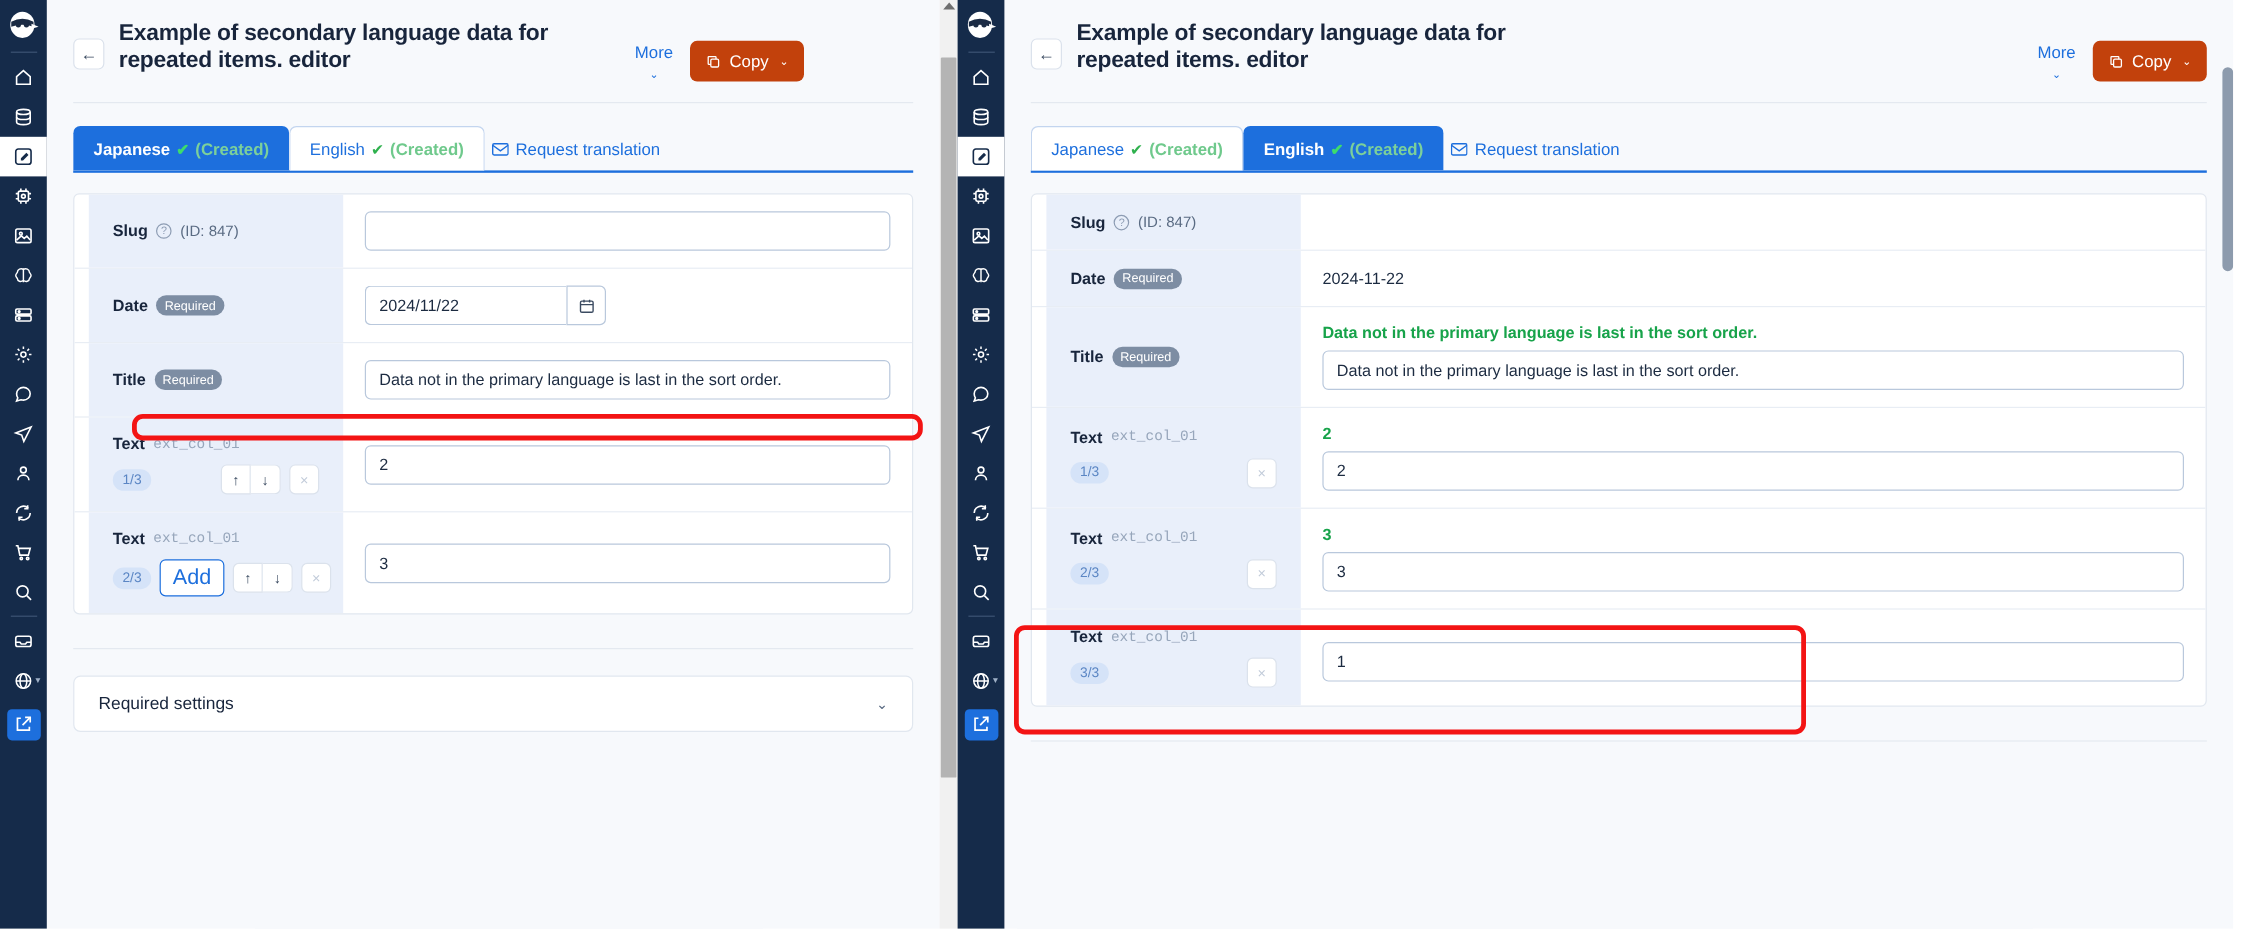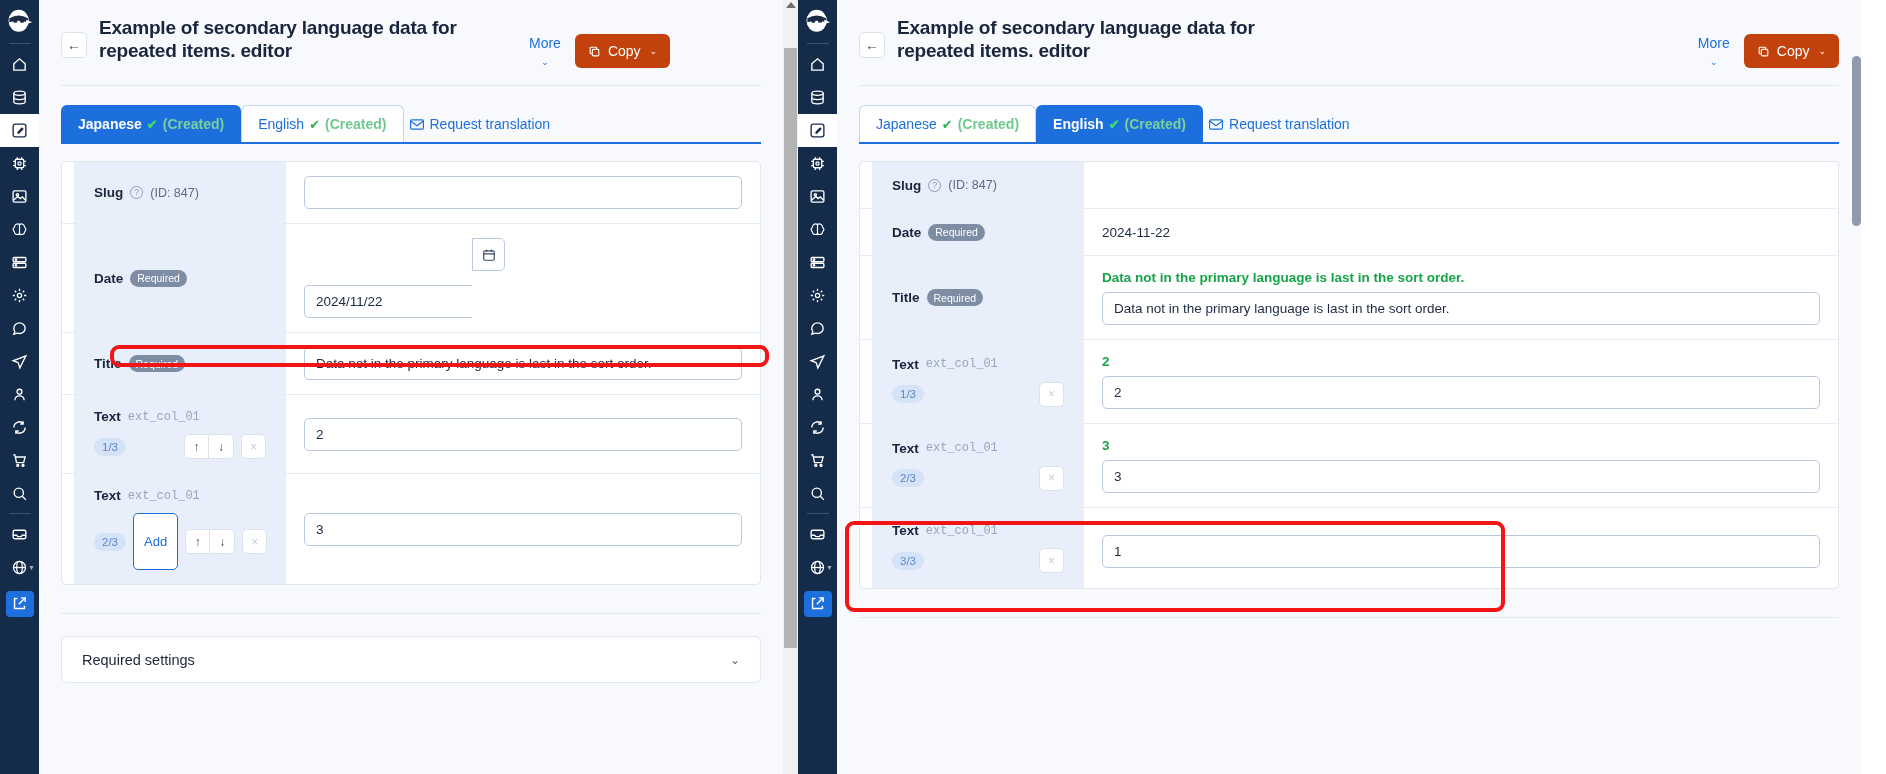--- a/index.html
+++ b/index.html
@@ -140,39 +140,39 @@
     padding: 2.5px 7px; border-radius: 9px; font-weight: normal;
   }
   .code-name { font-size: 12px; color: #97a6bb; font-family: "Liberation Mono", monospace; }
   .row-ctrls { display: flex; align-items: center; gap: 7px; }
   .chip-idx {
     background: #d5e3f8; color: #5b86c4; font-size: 11.5px;
     padding: 3px 8px; border-radius: 10px; min-width: 32px; text-align: left;
   }
   .btn-add {
     border: 1.5px solid #1d6fdd; color: #1d6fdd; background: #fff;
-    font-size: 13px; border-radius: 5px; padding: 20px 10px;
+    font-size: 18px; border-radius: 5px; padding: 4px 10px;
   }
   .arrow-group { display: flex; }
   .sq-btn {
     width: 25px; height: 25px; border: 1px solid #dbe2ec; background: #fff;
     display: flex; align-items: center; justify-content: center;
     font-size: 12px; color: #3b4b61;
   }
   .arrow-group .sq-btn:first-child { border-radius: 5px 0 0 5px; }
   .arrow-group .sq-btn:last-child { border-radius: 0 5px 5px 0; border-left: none; }
   .sq-btn.x { border-radius: 5px; color: #c2ccda; }
 
   .row-field { flex: 1; padding: 14px 18px; display: flex; flex-direction: column; justify-content: center; gap: 7px; }
   .inp {
     border: 1px solid #b9c8dc; border-radius: 5px; background: #fff;
     height: 33px; padding: 0 11px; font-size: 13.5px; color: #1c2b41;
     display: flex; align-items: center; width: 100%;
   }
-  .inp.short { width: 168px; border-radius: 5px 0 0 5px; border-right: none; margin-top: 47px; }
+  .inp.short { width: 168px; border-radius: 5px 0 0 5px; border-right: none; }
   .date-wrap { display: flex; }
   .date-ico {
     width: 33px; height: 33px; border: 1px solid #b9c8dc; border-radius: 0 5px 5px 0;
     display: flex; align-items: center; justify-content: center; background: #fff;
   }
   .date-ico svg { width: 14px; height: 14px; color: #3b4b61; }
   .plain-val { font-size: 13.5px; color: #1c2b41; }
   .green-val { font-size: 13.5px; color: #17a34a; font-weight: bold; }
 
   

